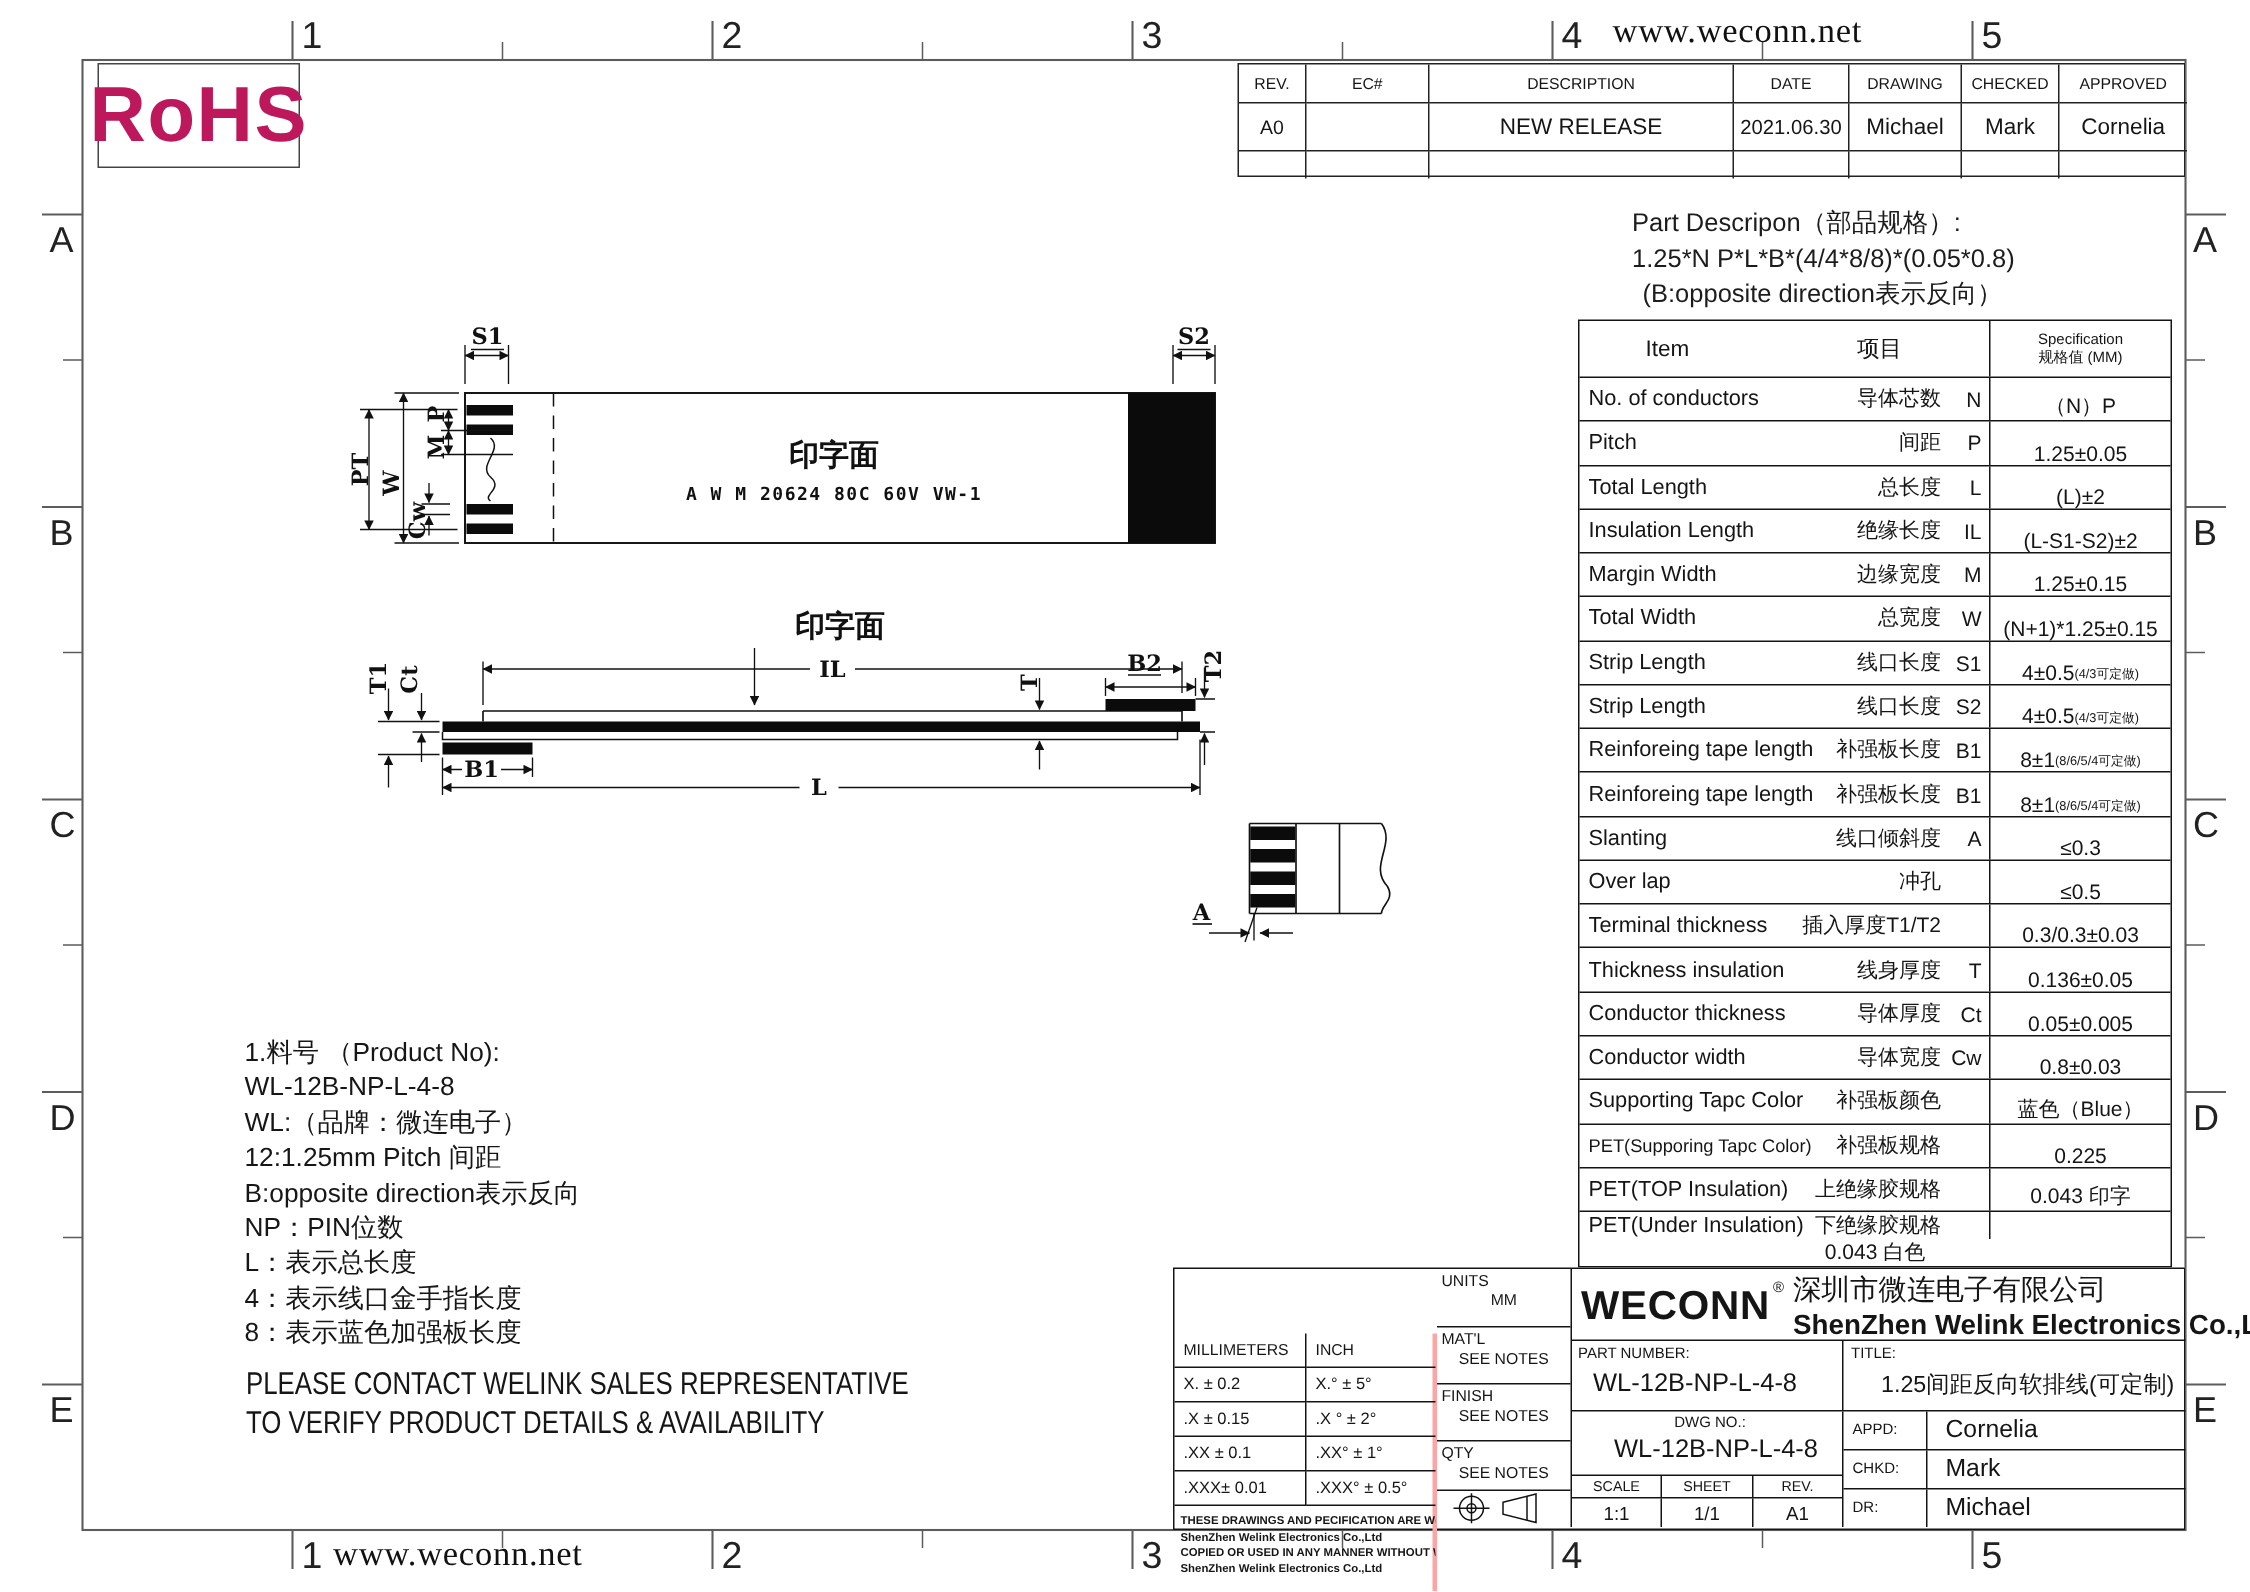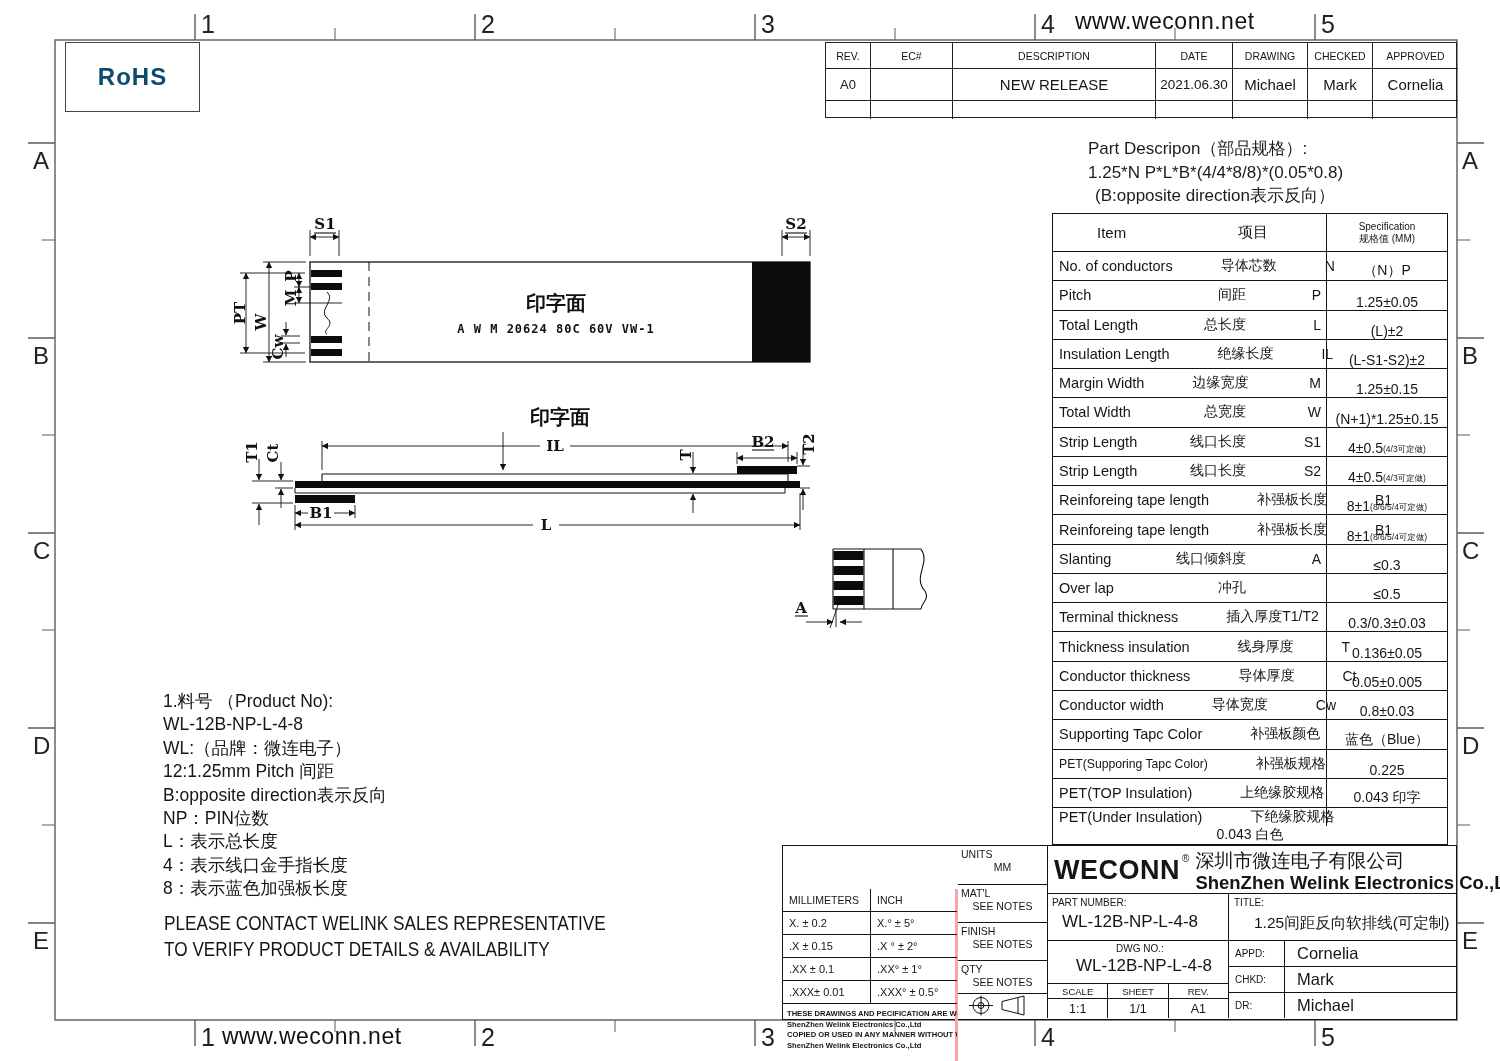--- a/index.html
+++ b/index.html
@@ -4,26 +4,26 @@
 <style>
   html,body{margin:0;padding:0;background:#fff;}
   #sheet{position:relative;width:1500px;height:1061px;background:#fff;overflow:hidden;
          font-family:"Liberation Sans",sans-serif;color:#151515;}
   #draw-svg{position:absolute;left:0;top:0;z-index:0;}
   .abs{position:absolute;z-index:2;}
 
   
   .frame-num{position:absolute;z-index:2;font-size:25px;color:#222;}
   .frame-let{position:absolute;z-index:2;font-size:24px;color:#222;}
-  .url{position:absolute;z-index:2;font-size:23px;letter-spacing:.5px;color:#111;}
+  .url{position:absolute;z-index:2;font-size:23px;letter-spacing:.5px;color:#111;font-family:Liberation Serif, serif;}
 
   
   #rohs{left:65px;top:42px;width:133px;height:68px;border:1.4px solid #444;
         display:flex;align-items:center;justify-content:center;
-        font-size:24px;font-weight:bold;letter-spacing:1px;color:#0c4a6e;}
+        font-size:52px;font-weight:bold;letter-spacing:1px;color:#be185d;}
 
   
   #rev-table{left:825px;top:42px;width:632px;height:76px;border:1.3px solid #222;
              display:grid;grid-template-columns:45px 82px 203px 77px 75px 65px 85px;
              grid-template-rows:26px 32px 18px;box-sizing:border-box;background:#fff;}
   #rev-table .cell{border-right:1px solid #222;border-bottom:1px solid #222;
                    display:flex;align-items:center;justify-content:center;overflow:hidden;}
   #rev-table .cell:nth-child(7n){border-right:none;}
   #rev-table .cell:nth-child(n+15){border-bottom:none;}
   .rev-h{font-size:10.5px;}
@@ -41,21 +41,21 @@
   .spec-header{height:37px;display:flex;border-bottom:1px solid #141414;flex:none;}
   .sh-left{width:274px;display:flex;align-items:center;border-right:1px solid #141414;box-sizing:border-box;}
   .sh-item{margin-left:44px;font-size:15px;}
   .sh-cn{margin-left:auto;margin-right:58px;font-size:15px;}
   .sh-spec{flex:1;display:flex;flex-direction:column;align-items:center;justify-content:center;
            font-size:10px;line-height:11.5px;}
   #spec-rows{flex:1;display:flex;flex-direction:column;}
   .spec-row{flex:1;display:flex;align-items:stretch;border-bottom:1px solid #141414;}
   .spec-row:last-child{border-bottom:none;flex-direction:column;}
   .sr-left{width:274px;display:flex;align-items:center;border-right:1px solid #141414;
-           box-sizing:border-box;padding-left:6px;gap:48px;}
+           box-sizing:border-box;padding-left:6px;}
   .sr-en{font-size:14.5px;white-space:nowrap;}
   .sr-en.long{font-size:12.2px;}
   .sr-cn{margin-left:auto;font-size:14px;white-space:nowrap;}
   .sr-sym{width:27px;text-align:right;padding-right:5px;font-size:14px;}
   .sr-spec{flex:1;display:flex;align-items:flex-end;justify-content:center;font-size:14px;white-space:nowrap;}
   .sr-note{font-size:8.5px;}
 
   
   #product-notes{left:163px;top:690px;font-size:17.5px;line-height:23.4px;color:#161616;}
   #contact{left:164px;top:910px;font-size:21px;line-height:26px;white-space:nowrap;

